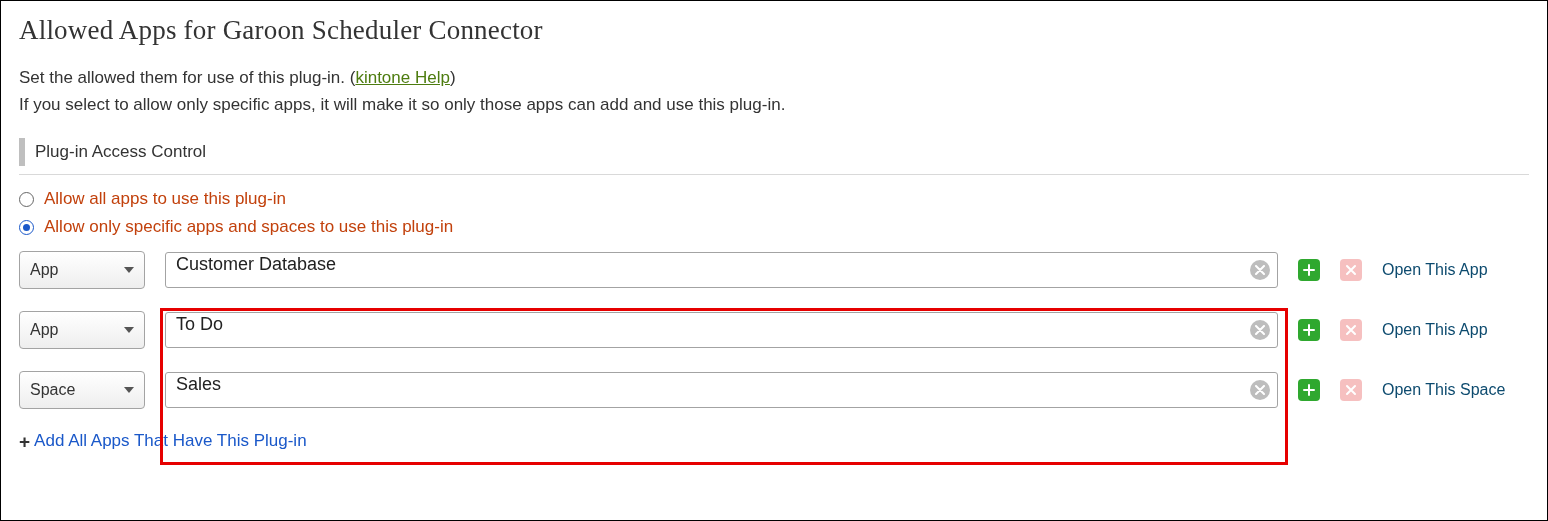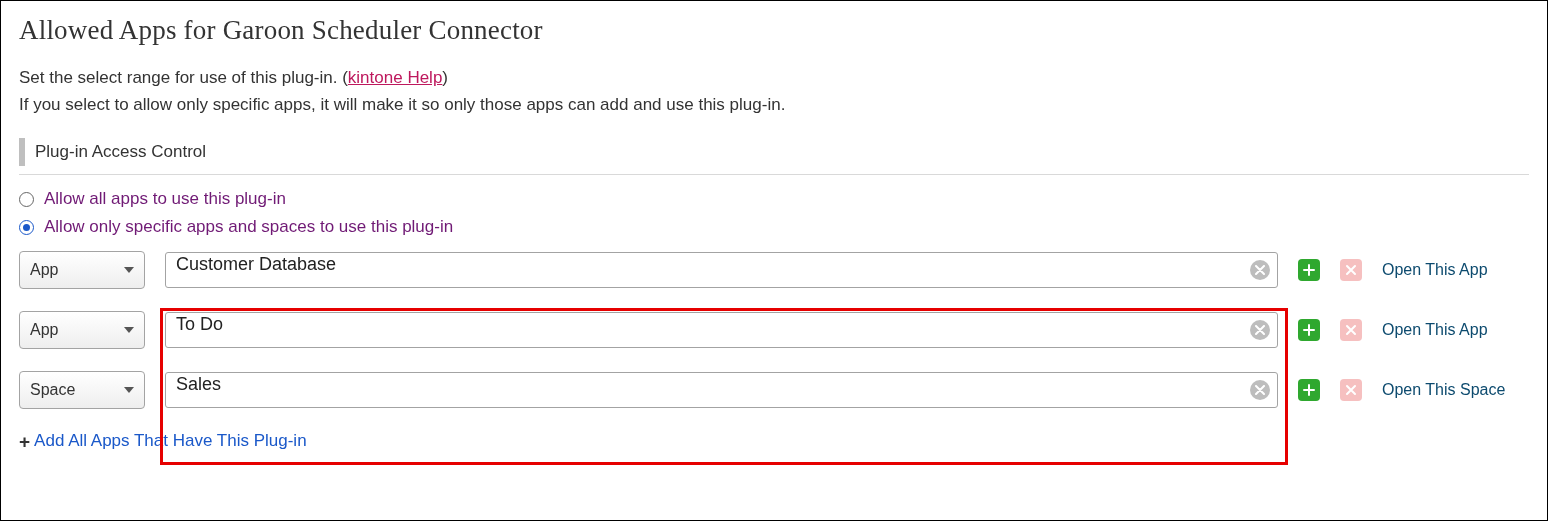--- a/index.html
+++ b/index.html
@@ -20,39 +20,39 @@
       color:#333;
       letter-spacing:.2px;
       font-family:Liberation Serif, serif;
     }
     .desc {
       font-size: 17px;
       line-height: 1.6;
       color:#333;
       margin:0 0 20px 0;
     }
-    .desc a { color:#be185d; text-decoration:underline; }
+    .desc a { color:#4d7c0f; text-decoration:underline; }
     .section-head {
       border-left: 6px solid #bfbfbf;
       padding: 4px 10px;
       font-size: 17px;
       color:#333;
       margin-bottom:8px;
     }
     .section-divider {
       border: none;
       border-top:1px solid #d9d9d9;
       margin:6px 0 14px 0;
     }
     .radio-row {
       display:flex;
       align-items:center;
       gap:10px;
       font-size:17px;
-      color:#701a75;
+      color:#c2410c;
       margin: 2px 0 8px 0;
     }
     .radio {
       width:15px; height:15px; border-radius:50%;
       border:1.5px solid #666; background:#fff;
       display:inline-flex; align-items:center; justify-content:center;
       flex-shrink:0;
     }
     .radio.checked { border-color:#1a58c9; }
     .radio.checked::after {
@@ -144,21 +144,21 @@
     .plus-icon { font-size:19px; font-weight:700; color:#333; line-height:1; }
   </style>
 </head>
 <body>
 
 <div class="window">
 
   <h1 class="page-title">Allowed Apps for Garoon Scheduler Connector</h1>
 
   <p class="desc">
-    <span>Set the select range for use of this plug-in. (</span><a href="#">kintone Help</a><span>)</span><br>
+    <span>Set the allowed them for use of this plug-in. (</span><a href="#">kintone Help</a><span>)</span><br>
     <span>If you select to allow only specific apps, it will make it so only those apps can add and use this plug-in.</span><br>
   </p>
 
   <div class="section-head">Plug-in Access Control</div>
   <hr class="section-divider">
 
   <div class="radio-row">
     <span class="radio"></span>
     <span>Allow all apps to use this plug-in</span>
   </div>

